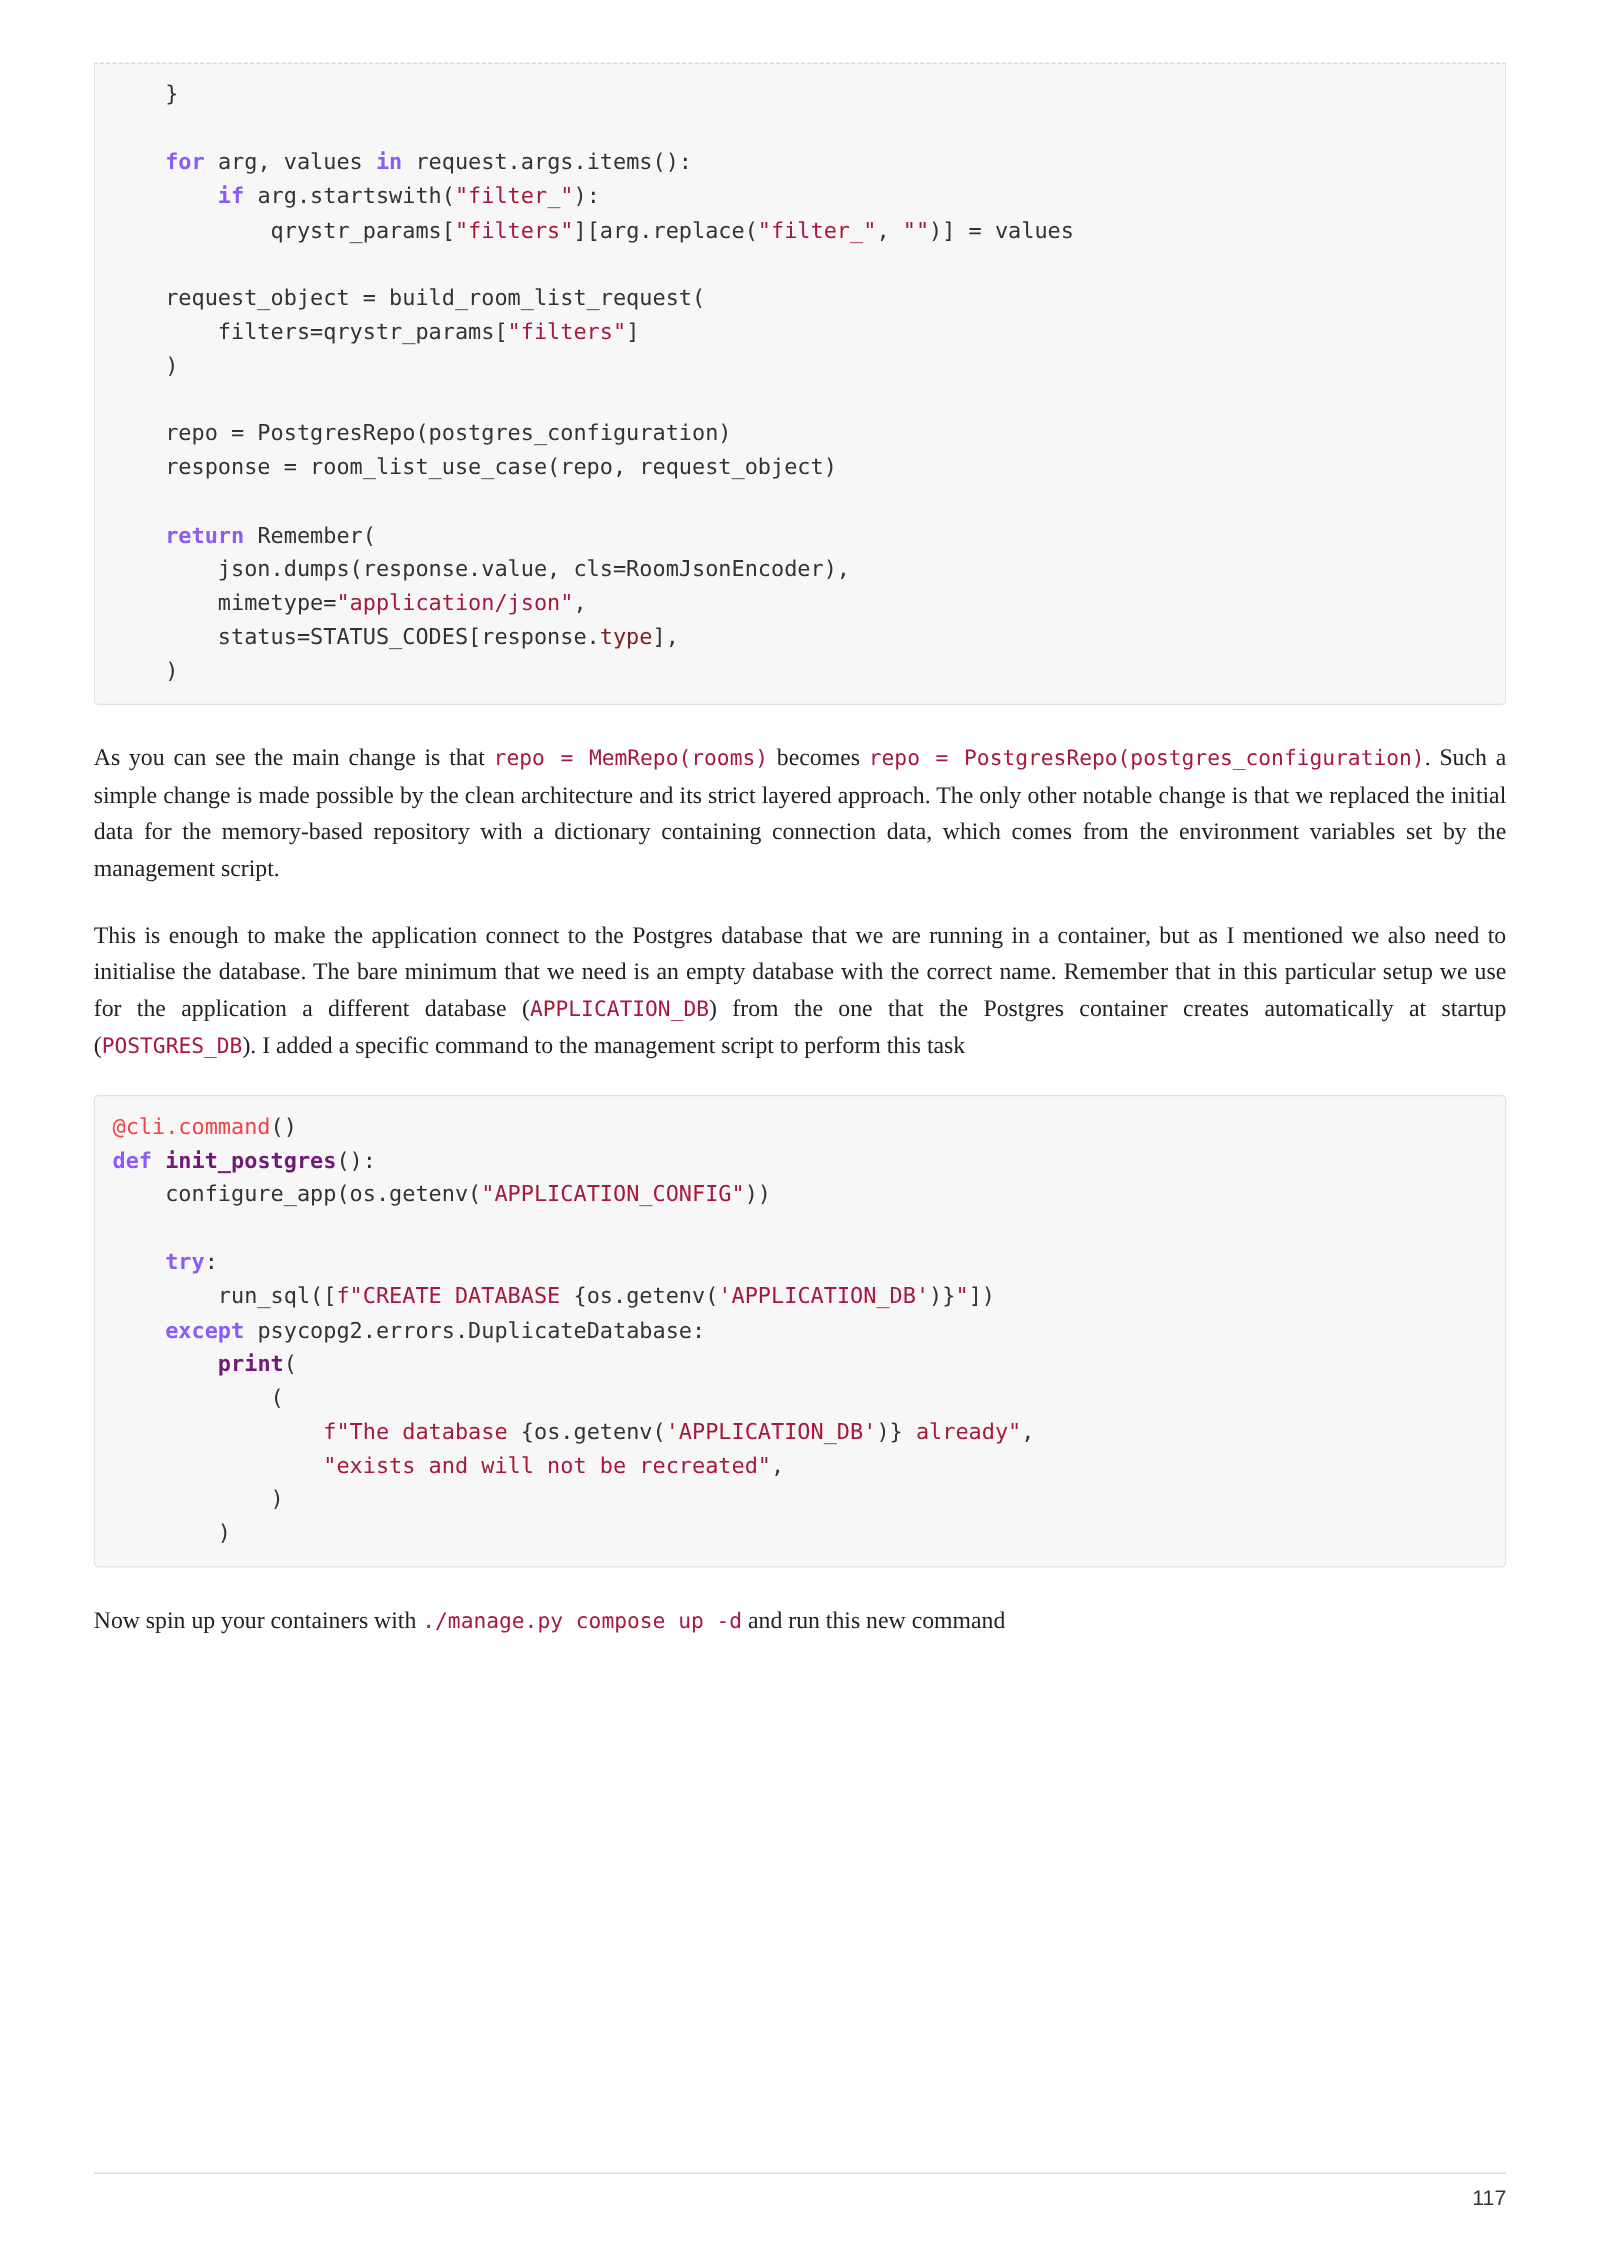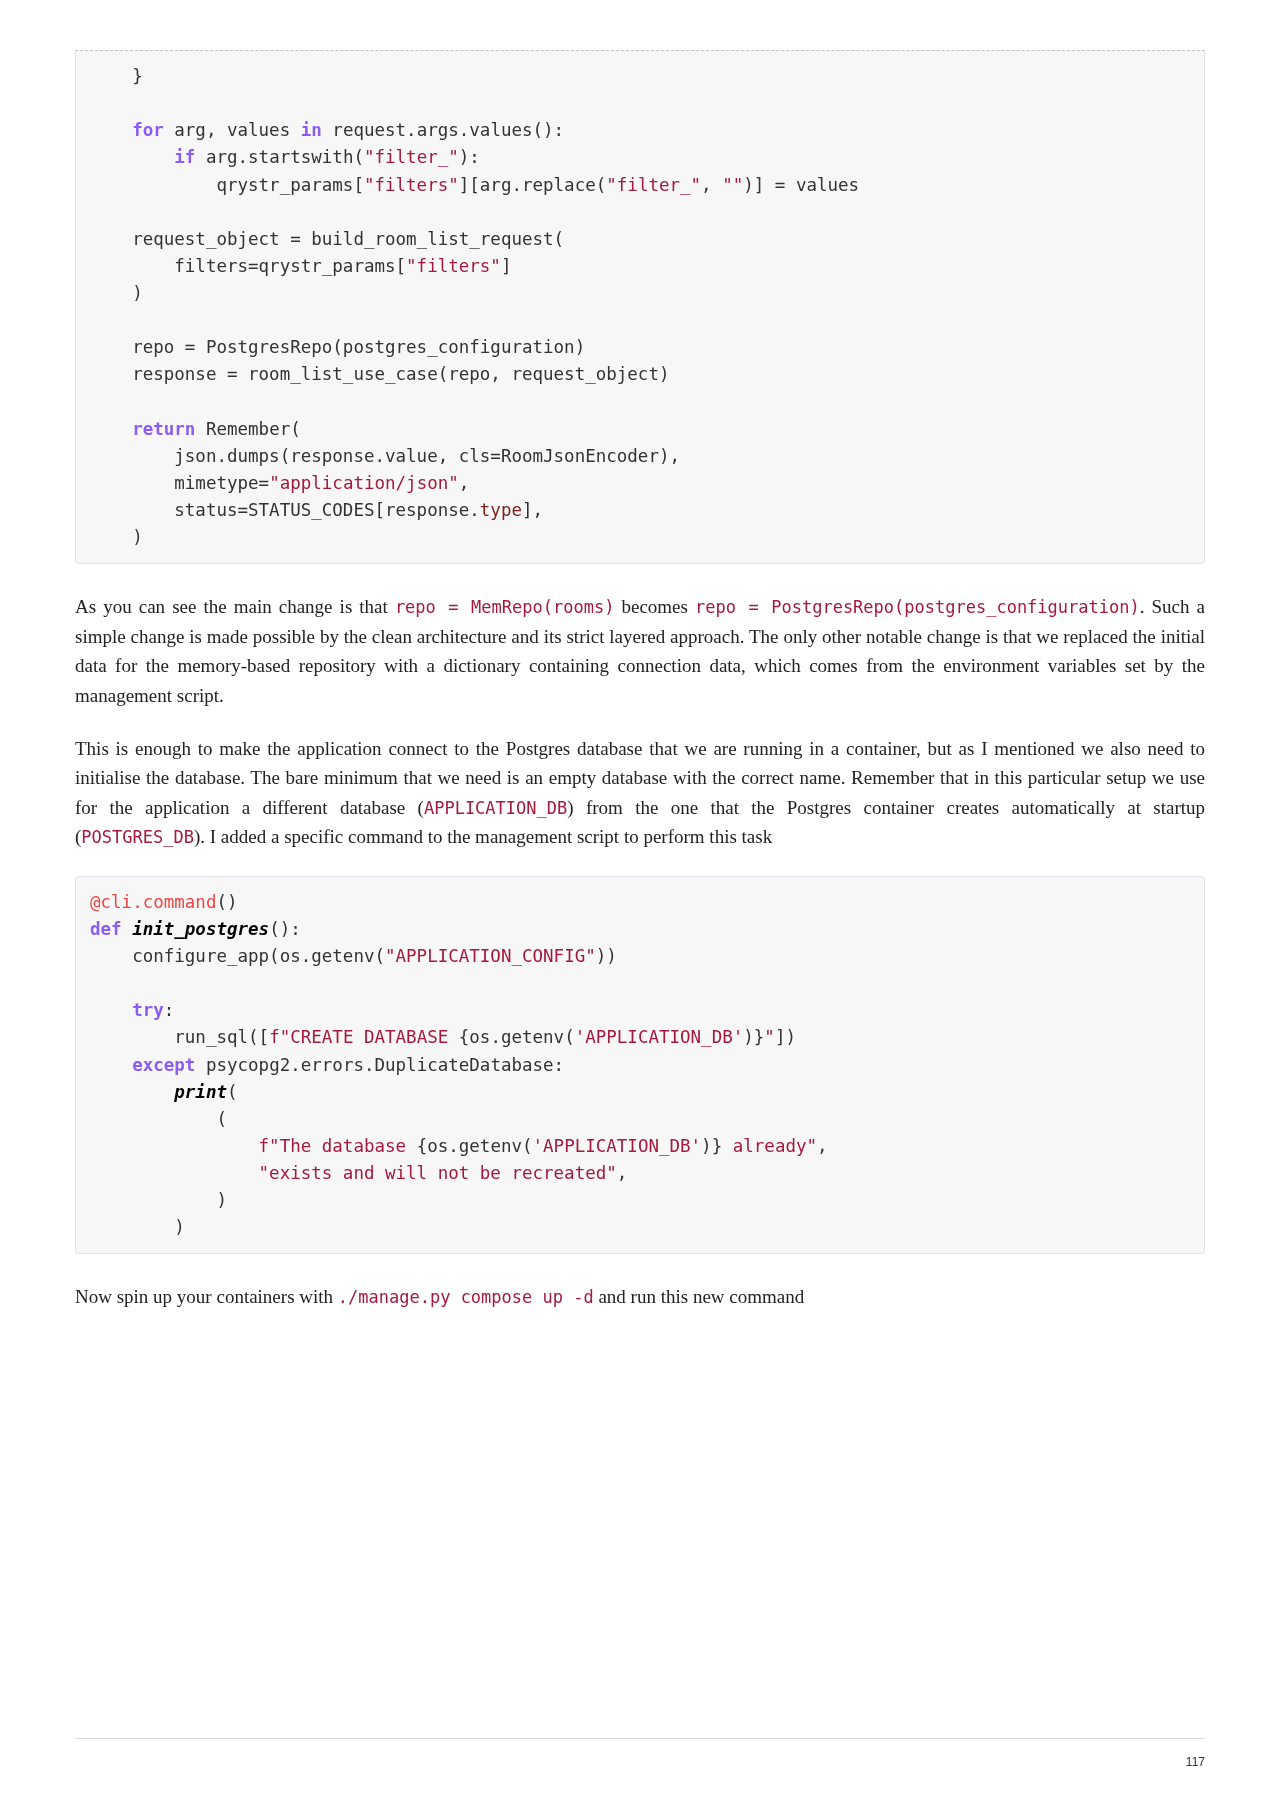--- a/index.html
+++ b/index.html
@@ -49,47 +49,47 @@
     font-style: italic;
     font-size: 18px;
     margin-bottom: 6px;
     color: #333;
     font-family: Georgia, serif;
   }
   .page-number {
     position: absolute;
     bottom: 40px;
     right: 75px;
-    font-size: 12px;
+    font-size: 17px;
     color: #333;
     font-family: Arial, sans-serif;
   }
   
   .k  { color: #8b5cf6; font-weight: 600; }  
   .kd { color: #ef4444; font-weight: 400; }  
-  .fn { color: #000000; font-weight: 600; font-style: italic; }  
+  .fn { color: #701a75; font-weight: 600; }  
   .s  { color: #a6193c; }                    
   .t  { color: #7f1d1d; font-weight: 400; }  
   .n  { color: #333; }                       
   .footer-rule {
     position: absolute;
     bottom: 70px;
     left: 75px;
     right: 75px;
     border-top: 1px solid #d8d8d8;
   }
 </style>
 </head>
 <body>
 
 <div class="page">
 
   <div class="code-block continued"><span>    }</span>
 <span></span>
-<span><span>    </span><span class="k">for</span><span> arg, values </span><span class="k">in</span><span> request.args.values():</span></span>
+<span><span>    </span><span class="k">for</span><span> arg, values </span><span class="k">in</span><span> request.args.items():</span></span>
 <span><span>        </span><span class="k">if</span><span> arg.startswith(</span><span class="s">"filter_"</span><span>):</span></span>
 <span><span>            qrystr_params[</span><span class="s">"filters"</span><span>][arg.replace(</span><span class="s">"filter_"</span><span>, </span><span class="s">""</span><span>)] = values</span></span>
 <span></span>
 <span>    request_object = build_room_list_request(</span>
 <span><span>        filters=qrystr_params[</span><span class="s">"filters"</span><span>]</span></span>
 <span>    )</span>
 <span></span>
 <span>    repo = PostgresRepo(postgres_configuration)</span>
 <span>    response = room_list_use_case(repo, request_object)</span>
 <span></span>

